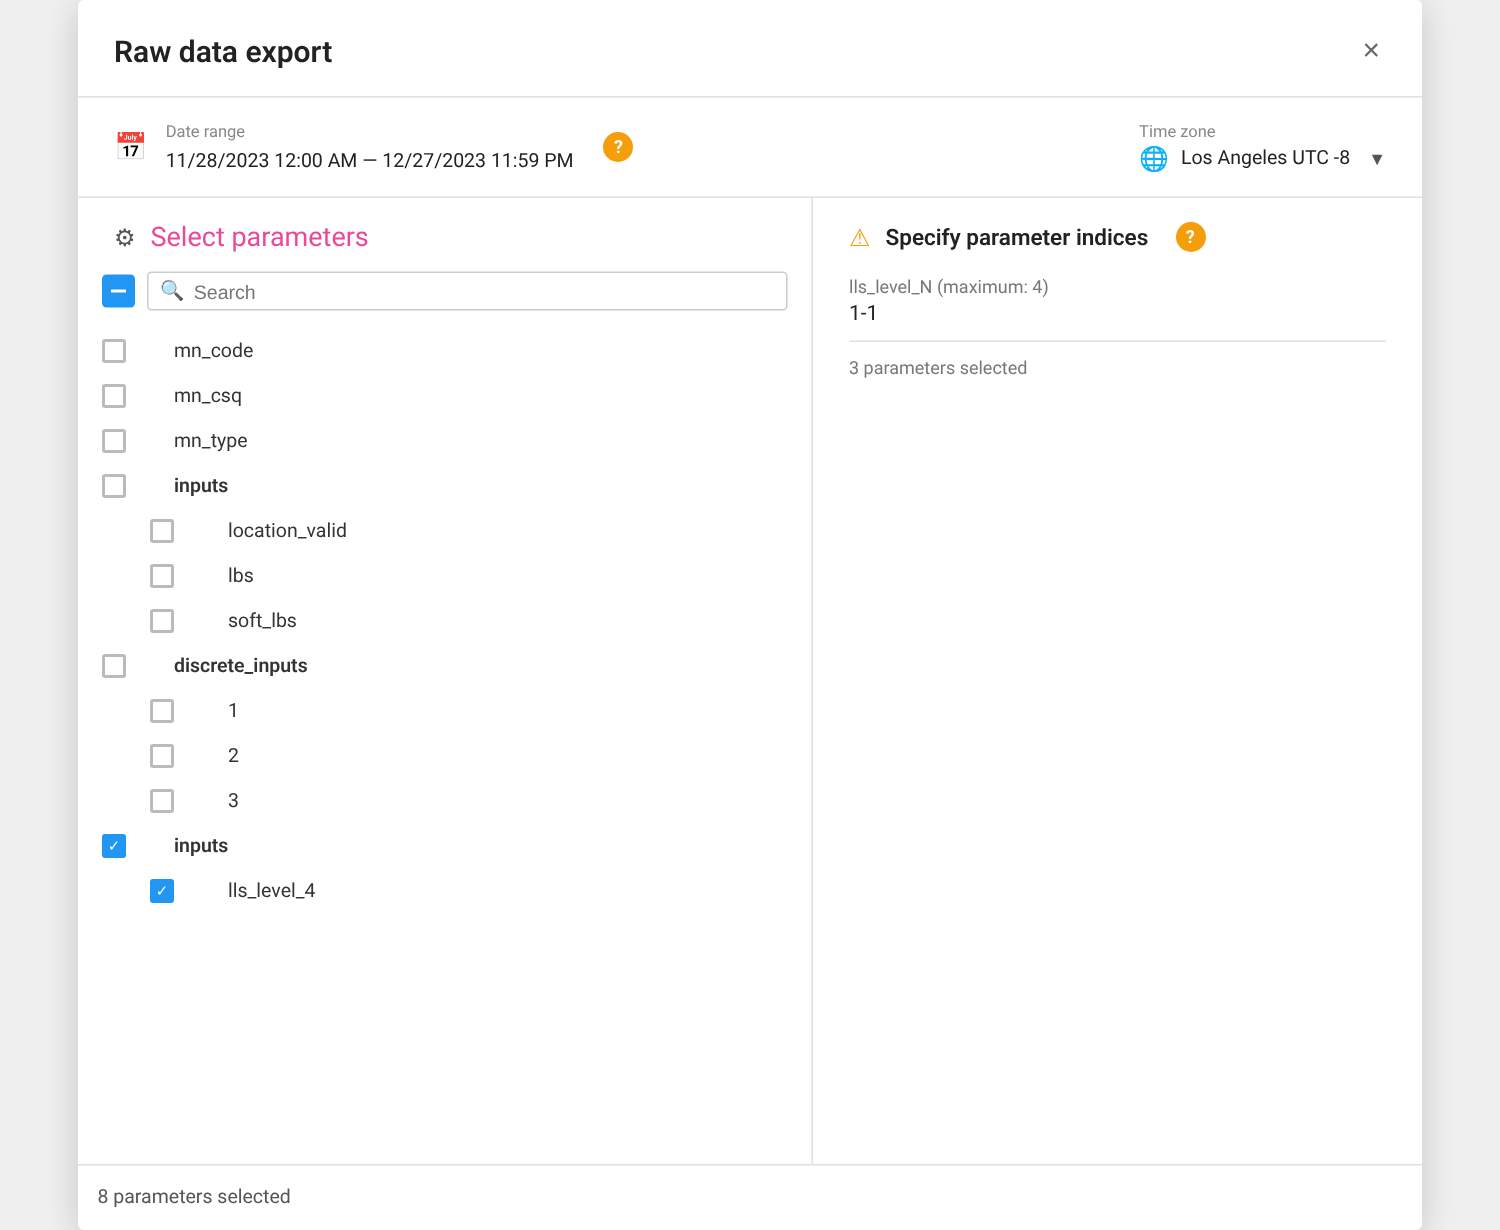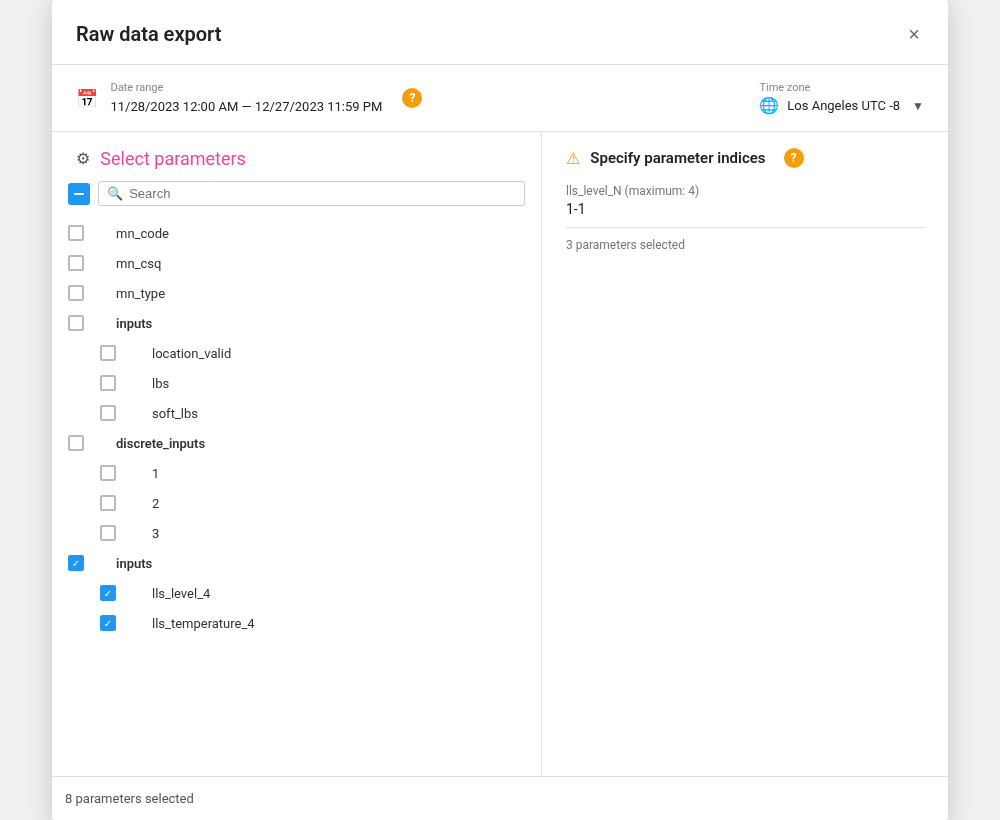--- a/index.html
+++ b/index.html
@@ -401,24 +401,20 @@
         <div class="param-item">
           <div class="checkbox checked"></div>
           <span class="param-label bold">inputs</span>
         </div>
 
         <div class="param-item child">
           <div class="checkbox checked"></div>
           <span class="param-label">lls_level_4</span>
         </div>
 
-        <div class="param-item child">
-          <div class="checkbox checked"></div>
-          <span class="param-label">lls_temperature_4</span>
-        </div>
 
       </div>
     </div>
 
     <div class="right-panel">
       <div class="right-section-header">
         <span class="warning-icon">⚠</span>
         <span class="right-section-title">Specify parameter indices</span>
         <div class="help-icon">?</div>
       </div>

